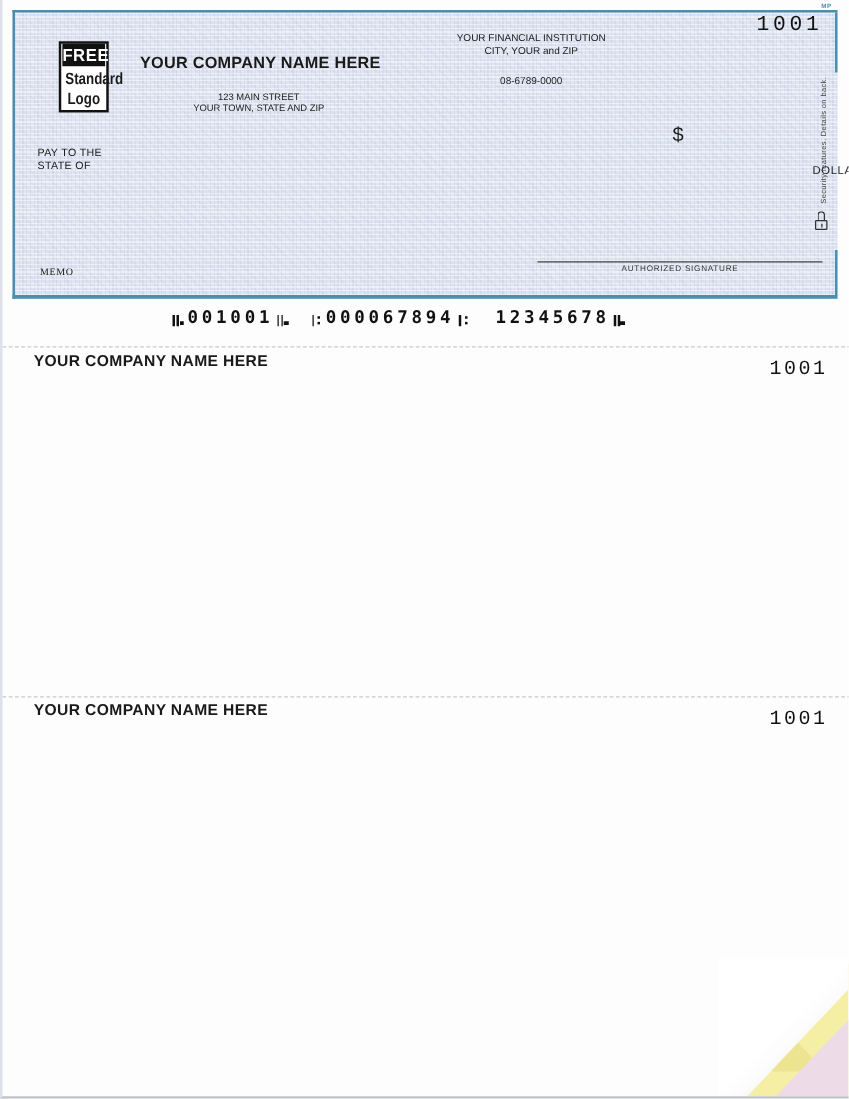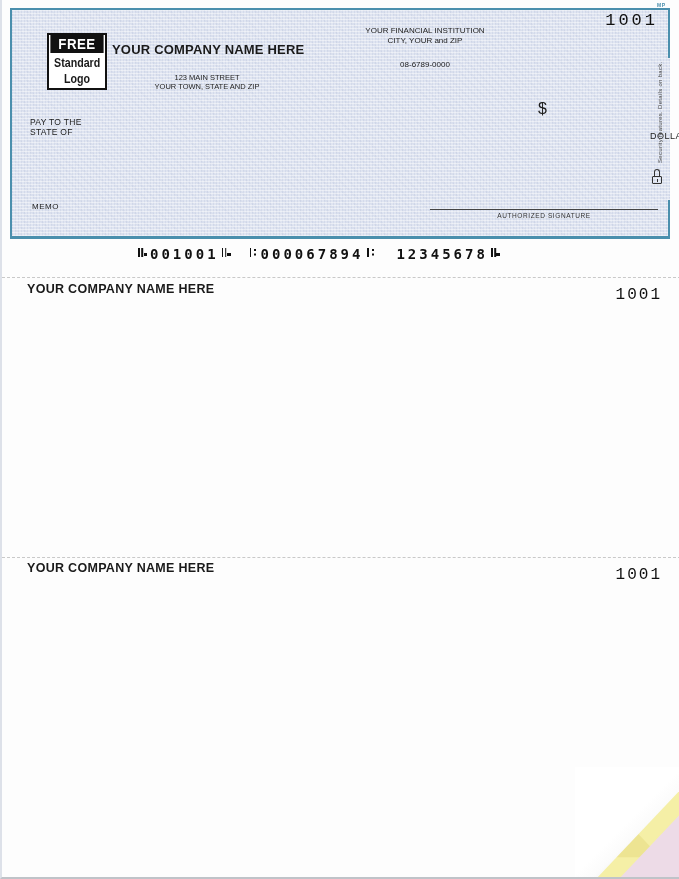--- a/index.html
+++ b/index.html
@@ -17,53 +17,53 @@
       repeating-linear-gradient(0deg, rgba(255,255,255,0.45) 0 1px, transparent 1px 3px),
       repeating-linear-gradient(90deg, rgba(173,185,214,0.25) 0 1px, transparent 1px 3px),
       repeating-linear-gradient(45deg, rgba(173,185,214,0.12) 0 2px, transparent 2px 6px);
     border-top:2px solid #4a8fad;border-left:2px solid #4a8fad;border-bottom:3px solid #4a8fad;
   }
   .rb{position:absolute;right:0;width:2px;background:#4a8fad;}
   .rb-top{top:0;height:48px;}
   .rb-bottom{bottom:0;height:36px;}
   .mp-mark{position:absolute;left:655px;top:2px;font-size:5px;color:#4a8fad;font-weight:bold;letter-spacing:0.5px;}
   
-  .logo{position:absolute;left:35px;top:23px;width:60px;height:57px;border:2px solid #111;box-sizing:border-box;background:#fff;}
+  .logo{position:absolute;left:35px;top:23px;width:40px;height:57px;border:2px solid #111;box-sizing:border-box;background:#fff;}
   .logo-top{background:#111;color:#fff;height:18px;line-height:18px;text-align:center;font-weight:bold;font-size:14px;letter-spacing:0.5px;transform:scaleX(0.95);}
   .logo-body{text-align:center;font-weight:bold;font-size:13px;line-height:1.25;padding-top:2px;transform:scaleX(0.82);}
   
   .company{position:absolute;left:100px;top:32px;width:190px;text-align:center;}
   .company-name{font-size:13px;font-weight:bold;letter-spacing:0.2px;white-space:nowrap;}
   .company-addr{font-size:7.5px;color:#222;margin-top:16px;line-height:1.25;}
   
   .bank{position:absolute;left:343px;top:16px;width:140px;text-align:center;font-size:8px;color:#222;line-height:1.3;}
   .bank-fraction{margin-top:13px;}
   
   .check-number{position:absolute;right:12px;top:1px;font-family:"Liberation Mono",monospace;font-size:17px;letter-spacing:3px;color:#111;}
   .pay-to{position:absolute;left:18px;top:107px;font-size:8.5px;line-height:1.2;letter-spacing:0.3px;}
   .dollar-sign{position:absolute;left:526px;top:90px;font-size:16px;}
   .dollars-label{position:absolute;left:591px;top:121px;font-size:9px;letter-spacing:0.5px;color:#222;margin-left:47px;}
-  .memo-label{position:absolute;left:20px;top:192px;font-size:8px;letter-spacing:0.5px;}
+  .memo-label{position:absolute;left:20px;top:203px;font-size:8px;letter-spacing:0.5px;font-family:Liberation Serif, serif;}
   .sig{position:absolute;left:418px;top:199px;width:228px;border-top:1px solid #444;text-align:center;}
   .sig-label{font-size:6.5px;letter-spacing:0.6px;color:#333;padding-top:2px;}
   .security-note{
     position:absolute;right:7px;top:46px;height:112px;
     writing-mode:vertical-rl;transform:rotate(180deg);
     font-size:6px;color:#444;letter-spacing:0.3px;text-align:center;
   }
   .lock-icon{position:absolute;right:7px;top:158px;width:11px;height:16px;}
   .lock-body{position:absolute;bottom:0;left:0;width:10px;height:8px;border:1.3px solid #333;border-radius:1px;box-sizing:border-box;}
   .lock-shackle{position:absolute;top:1px;left:2px;width:6px;height:7px;border:1.3px solid #333;border-bottom:none;border-radius:4px 4px 0 0;box-sizing:border-box;}
   .lock-key{position:absolute;bottom:2.5px;left:4.5px;width:1.6px;height:2.5px;background:#333;}
   
   .micr{
     position:absolute;left:133px;top:246px;font-family:"DejaVu Sans Mono",monospace;
     font-size:14px;font-weight:600;color:#111;letter-spacing:3px;display:flex;align-items:center;
   }
-  .micr-group{display:flex;align-items:flex-start;}
+  .micr-group{display:flex;align-items:flex-end;}
   .micr-gap-sm{width:12px;}
   .micr-gap-lg{width:18px;}
   .micr-sym{display:inline-block;position:relative;width:9px;height:12px;margin:0 3px;}
   .micr-onus::before{content:"";position:absolute;left:0;top:2px;width:1.8px;height:9px;background:#111;box-shadow:3.2px 0 0 #111;}
   .micr-onus::after{content:"";position:absolute;right:0;bottom:2px;width:3.5px;height:3.5px;background:#111;}
   .micr-transit::before{content:"";position:absolute;left:1px;top:2px;width:1.8px;height:9px;background:#111;}
   .micr-transit::after{content:"";position:absolute;right:1.5px;top:3px;width:2.2px;height:2.2px;background:#111;box-shadow:0 4.5px 0 #111;}
   
   .perf{position:absolute;left:0;width:679px;height:0;border-top:1px dashed #c9c9c9;}
   .perf-1{top:277px;}

